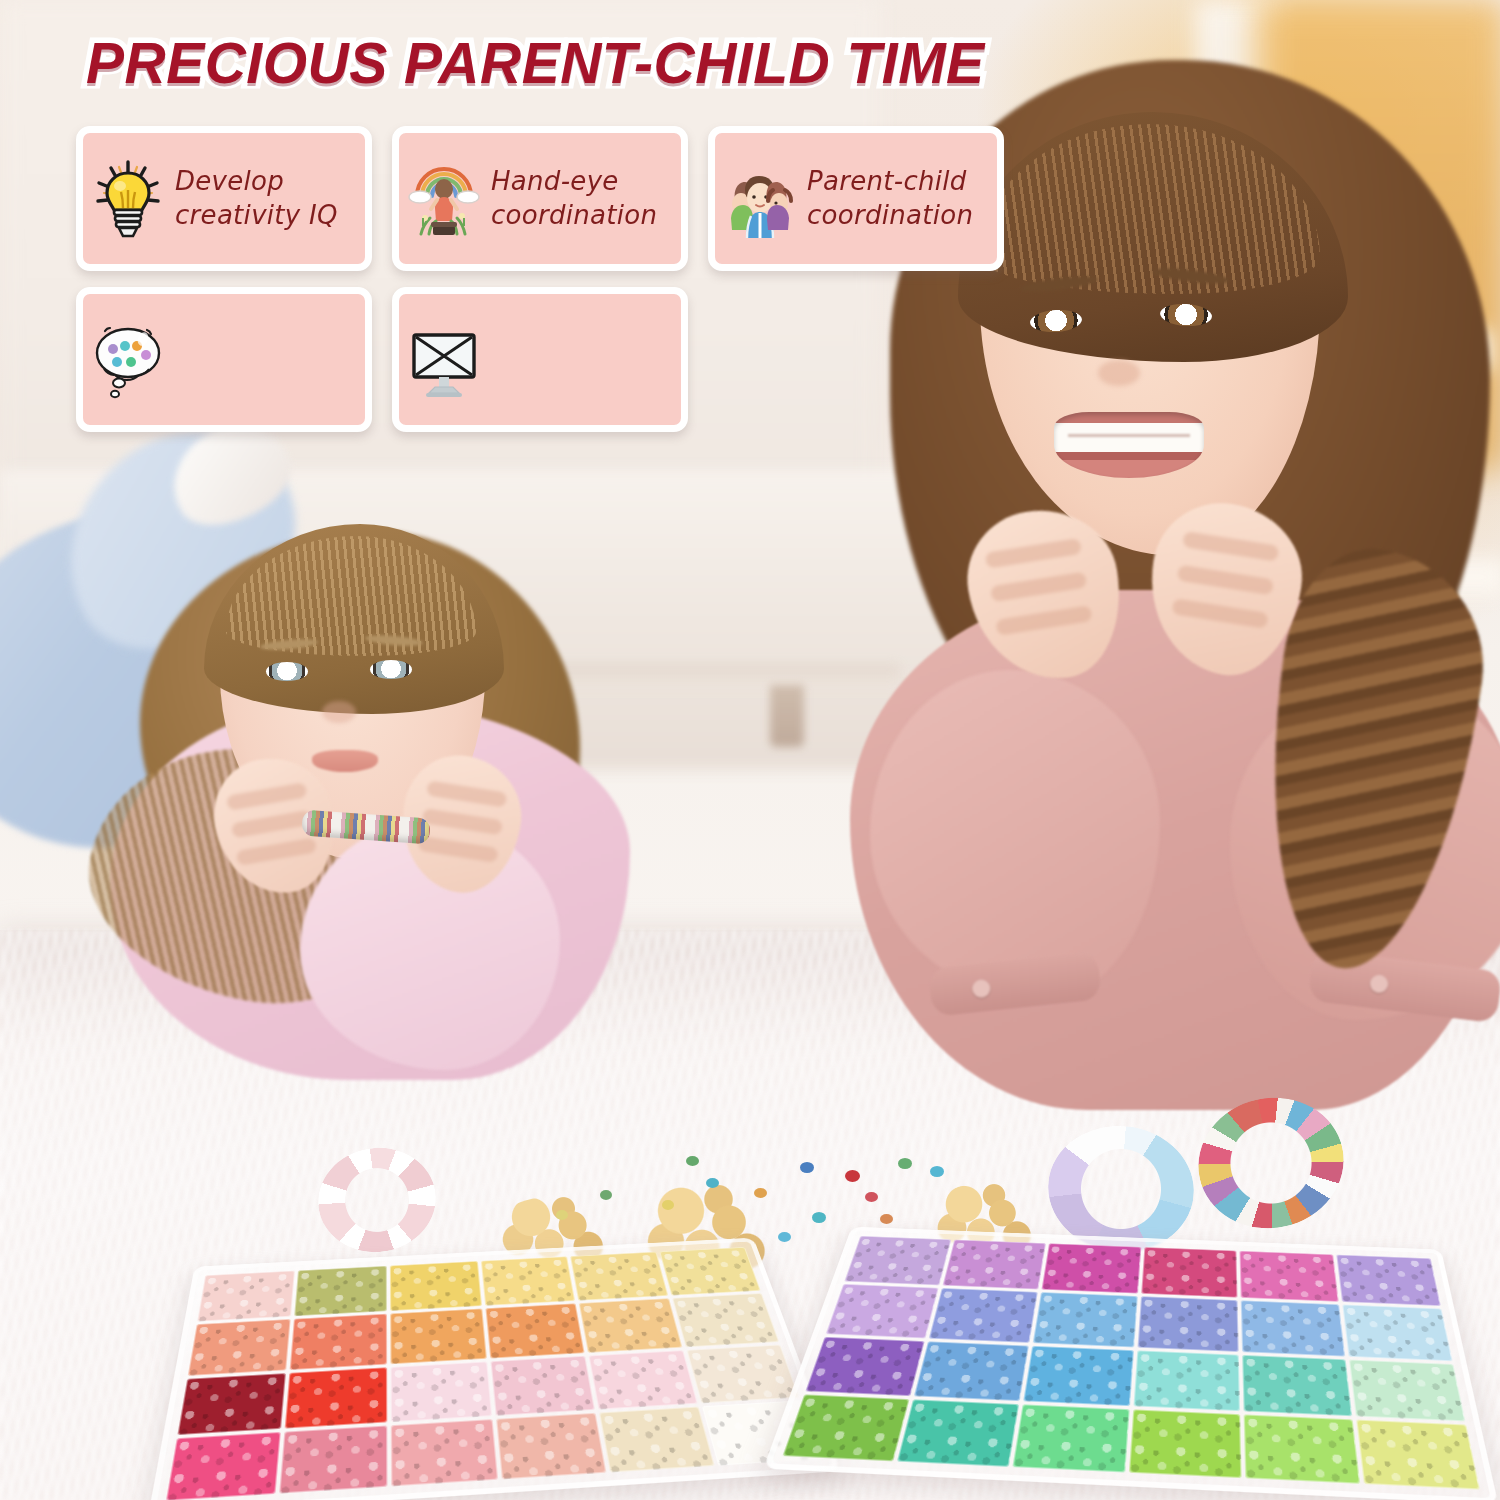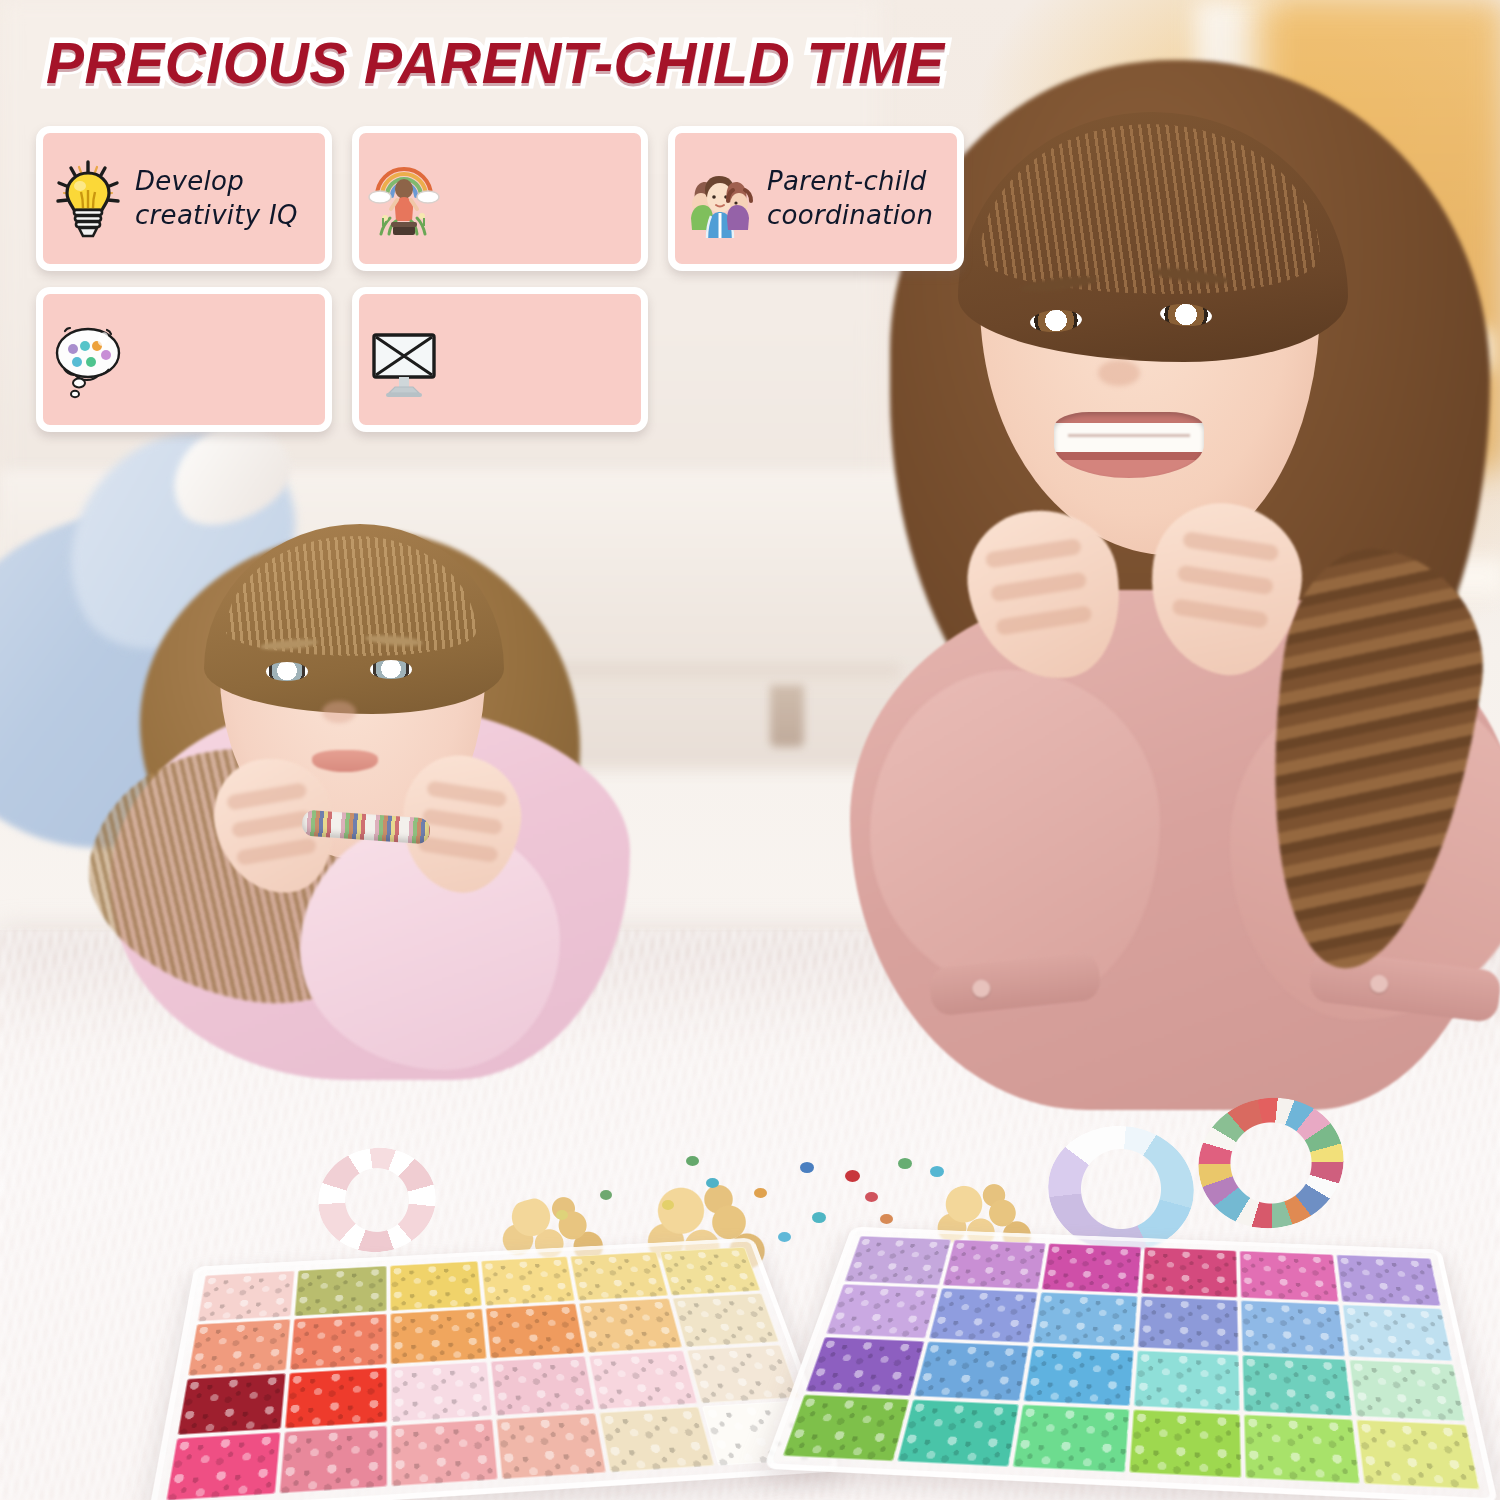--- a/index.html
+++ b/index.html
@@ -340,21 +340,21 @@
     transform-origin:50% 0%;
   }
   #beadBoxRight {
     left:848px; top:1238px; width:590px; height:268px;
     grid-template-columns:repeat(6,1fr); grid-template-rows:repeat(4,1fr);
     transform:perspective(900px) rotateX(42deg) rotateZ(3deg);
     transform-origin:50% 0%;
   }
 
   
-  #overlay { position:absolute; inset:0; }
+  #overlay { position:absolute; inset:0;margin-left:40px; }
 
   #page-title {
     position:absolute; left:46px; top:30px;
     font-size:57px; font-weight:bold; font-style:italic;
     letter-spacing:.5px;
     color:#a51329;
     -webkit-text-stroke:11px #ffffff;
     paint-order:stroke fill;
     white-space:nowrap;
     text-shadow:0 3px 0 rgba(120,10,25,.35);
@@ -370,21 +370,21 @@
     background:#f9cdc7;
     border:7px solid #ffffff;
     border-radius:14px;
     box-shadow:0 5px 10px rgba(120,100,100,.22);
     display:flex; align-items:center; gap:10px;
     padding:6px 10px 6px 8px;
   }
   .badge-icon { width:74px; height:86px; flex:0 0 74px;
     display:flex; align-items:center; justify-content:center; }
   .badge-label {
-    font-size:26px; line-height:1.28; color:#0f172a;
+    font-size:26px; line-height:1.28; color:#7f1d1d;
     font-family:"DejaVu Sans", sans-serif;
     font-style:italic; letter-spacing:.3px;
     white-space:pre-line;
   }
 </style>
 </head>
 <body>
 
 <div id="scene">
 
@@ -601,20 +601,22 @@
             <path d="M58 78c-2-9-5-13-8-16"></path>
               <path d="M50 78c-1-7-3-11-6-13"></path>
           </g>
           <rect x="26" y="70" width="22" height="9" rx="2" fill="#4c3a30"></rect>
           <rect x="24" y="66" width="26" height="5" rx="2" fill="#6b5243"></rect>
           <circle cx="18" cy="62" r="3" fill="#f6e8b0"></circle>
           <circle cx="55" cy="60" r="3" fill="#f6e8b0"></circle>
           <path d="M16 70v-8M57 70v-8" stroke="#6ba755" stroke-width="2"></path>
         </svg>
       </span>
+      <span class="badge-label">Hand-eye
+coordination</span>
     </div>
 
     <div class="badge">
       <span class="badge-icon">
         <svg viewBox="0 0 74 86" width="74" height="86">
           <path d="M13 48c-4-12 1-22 9-22s10 9 8 20z" fill="#8c5a4a"></path>
           <ellipse cx="18" cy="48" rx="9" ry="11" fill="#f6d2b8"></ellipse>
           <path d="M8 62c1-9 6-13 12-13s10 5 10 14l-1 11H9z" fill="#7fbf5c"></path>
           <path d="M36 20c-9 0-14 6-14 14 0 5 2 8 4 10h21c2-2 4-5 4-10 0-8-5-14-15-14z" fill="#6b4530"></path>
           <ellipse cx="37" cy="42" rx="13" ry="15" fill="#fae0c8"></ellipse>

